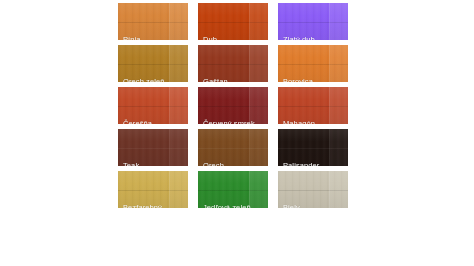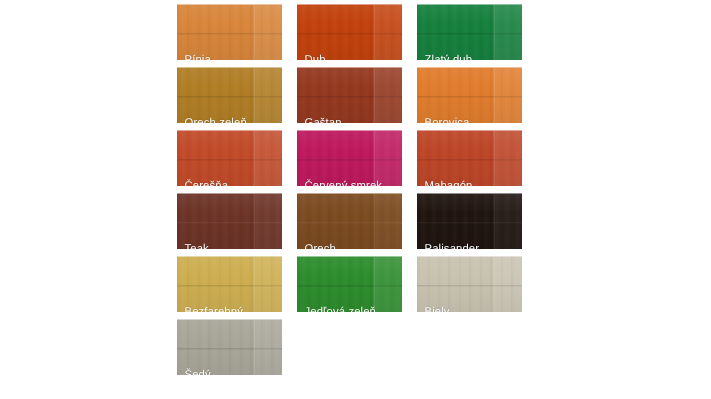--- a/index.html
+++ b/index.html
@@ -131,21 +131,21 @@
         <div class="shade"></div>
         <span class="swatch-label">Pínia</span>
       </div>
       <div class="swatch light-text" style="background: #c2410c;">
         <div class="grain-tex"></div>
         <div class="grain-mid"></div>
         <div class="grain-right"></div>
         <div class="shade"></div>
         <span class="swatch-label">Dub</span>
       </div>
-      <div class="swatch light-text" style="background: #15803d;">
+      <div class="swatch light-text" style="background: #8b5cf6;">
         <div class="grain-tex"></div>
         <div class="grain-mid"></div>
         <div class="grain-right"></div>
         <div class="shade"></div>
         <span class="swatch-label">Zlatý dub</span>
       </div>
       <div class="swatch light-text" style="background: rgb(176, 125, 36);">
         <div class="grain-tex"></div>
         <div class="grain-mid"></div>
         <div class="grain-right"></div>
@@ -166,21 +166,21 @@
         <div class="shade"></div>
         <span class="swatch-label">Borovica</span>
       </div>
       <div class="swatch light-text" style="background: rgb(193, 74, 40);">
         <div class="grain-tex"></div>
         <div class="grain-mid"></div>
         <div class="grain-right"></div>
         <div class="shade"></div>
         <span class="swatch-label">Čerešňa</span>
       </div>
-      <div class="swatch light-text" style="background: #be185d; padding-left: 36px;">
+      <div class="swatch light-text" style="background: #7f1d1d; padding-left: 36px;">
         <div class="grain-tex"></div>
         <div class="grain-mid"></div>
         <div class="grain-right"></div>
         <div class="shade"></div>
         <span class="swatch-label">Červený smrek</span>
       </div>
       <div class="swatch light-text" style="background: rgb(189, 69, 39);">
         <div class="grain-tex"></div>
         <div class="grain-mid"></div>
         <div class="grain-right"></div>
@@ -221,22 +221,15 @@
         <div class="grain-right"></div>
         <div class="shade"></div>
         <span class="swatch-label">Jedľová zeleň</span>
       </div>
       <div class="swatch light-text" style="background: rgb(200, 194, 176);">
         <div class="grain-tex"></div>
         <div class="grain-mid"></div>
         <div class="grain-right"></div>
         <div class="shade"></div>
         <span class="swatch-label">Biely</span>
-      </div>
-      <div class="swatch light-text" style="background: rgb(168, 166, 153);">
-        <div class="grain-tex"></div>
-        <div class="grain-mid"></div>
-        <div class="grain-right"></div>
-        <div class="shade"></div>
-        <span class="swatch-label">Šedý</span>
       </div>
     </div>
 </div>
 
 </body></html>

